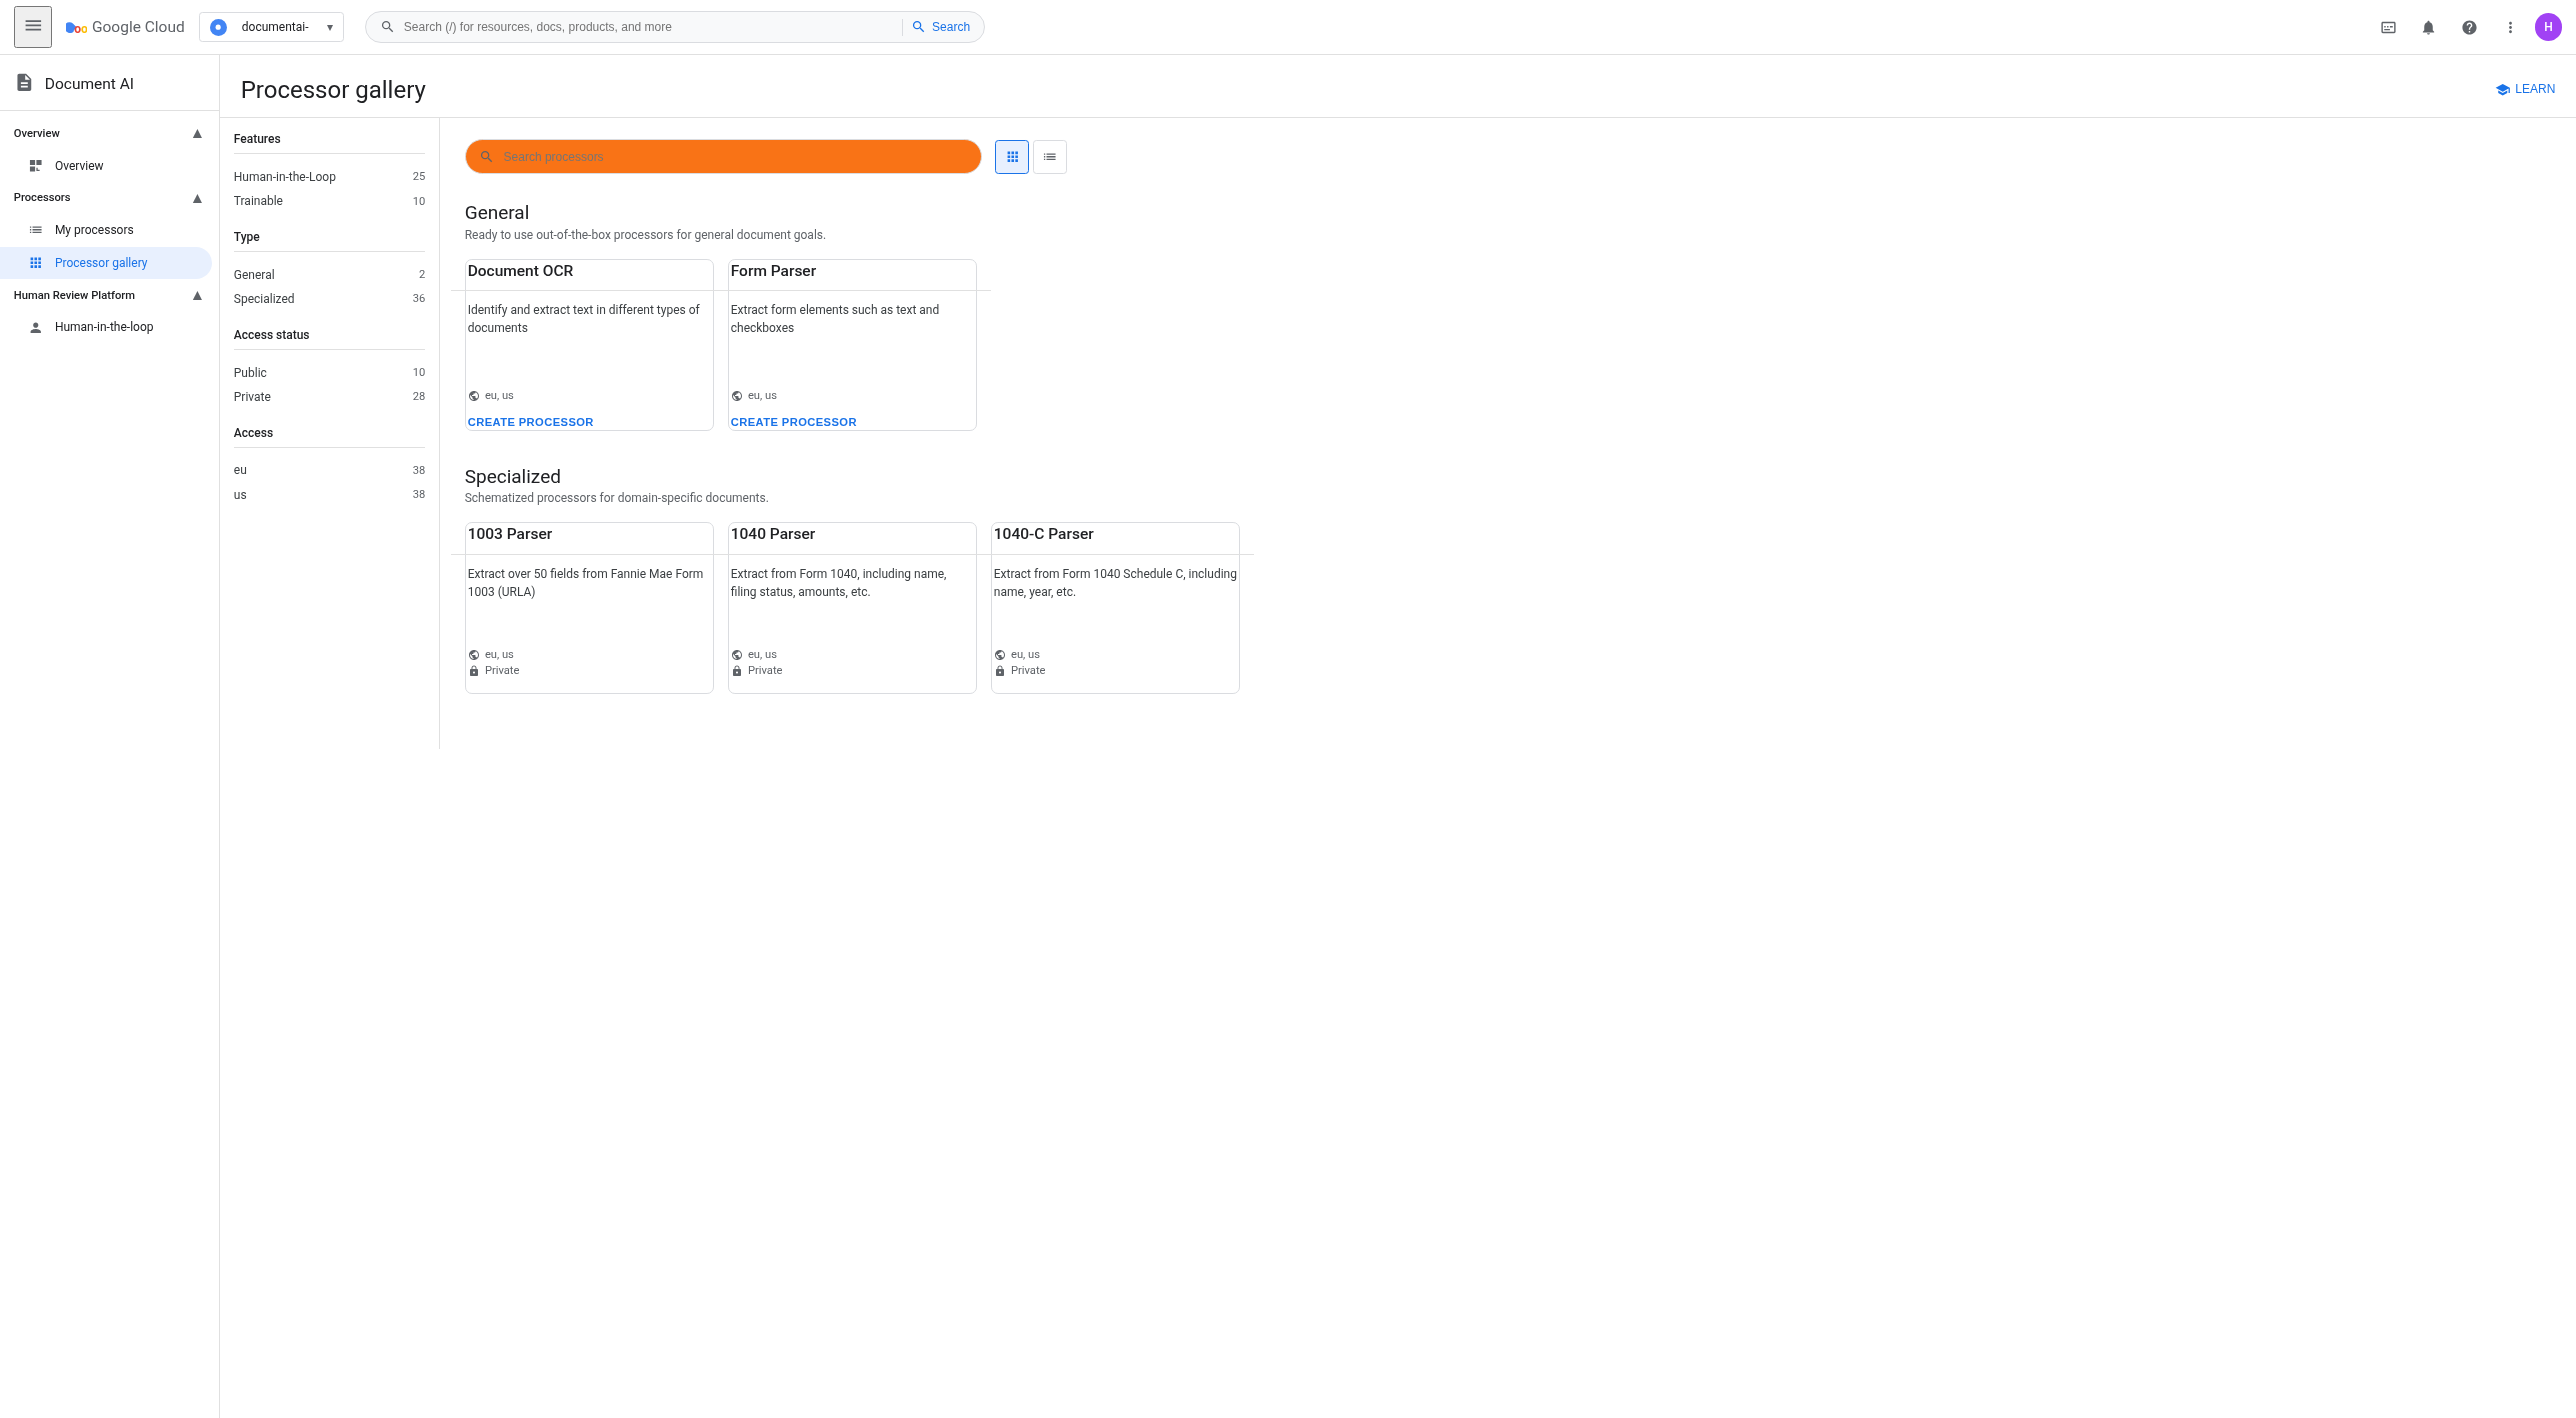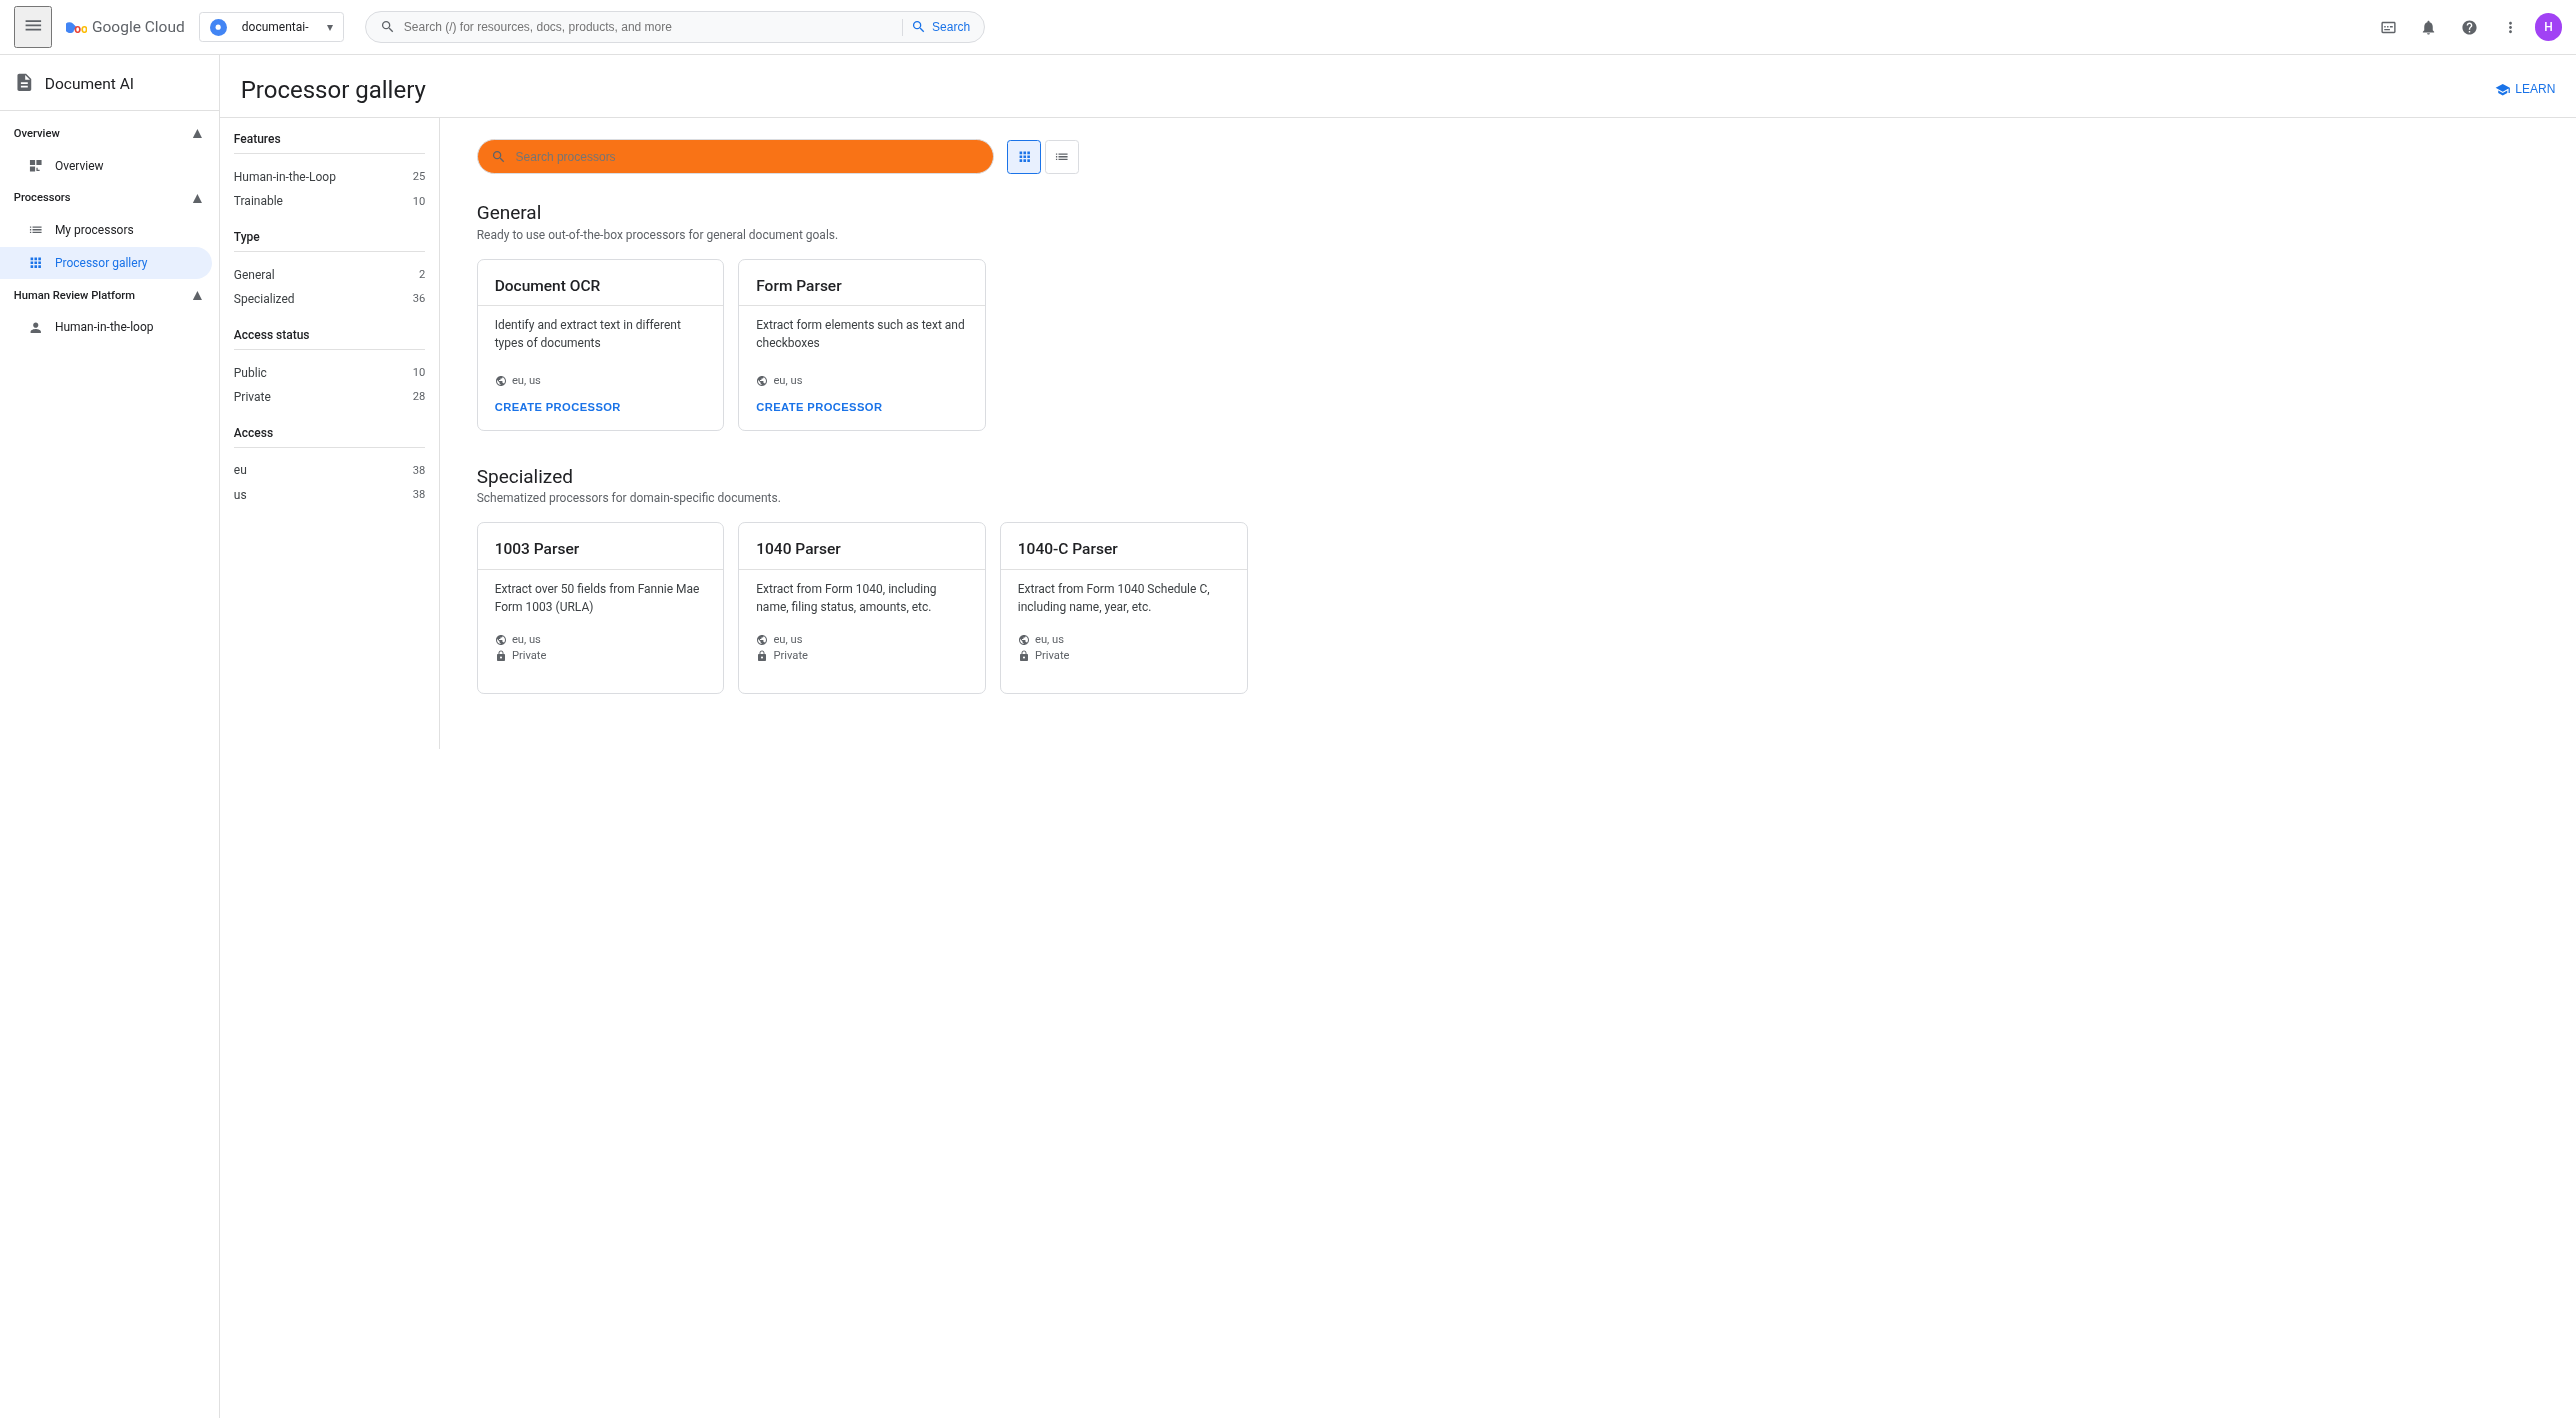--- a/index.html
+++ b/index.html
@@ -128,21 +128,21 @@
     }
     .page-title { font-size: 24px; font-weight: 400; color: #202124; }
     .learn-btn {
       display: flex; align-items: flex-start; gap: 5.2px;
       color: #1a73e8; font-size: 12px; font-weight: 500;
       text-decoration: none; border: none; background: none; cursor: pointer;
     }
 
     .content-body {
       display: flex;
-      gap: 16px;
+      gap: 4px;
     }
 
     
     .filters-panel {
       width: 220px;
       min-width: 220px;
       padding: 13.8px;
       border-right: 0.9px solid #e0e0e0;
     }
     .filter-section { margin-bottom: 17px; }
@@ -195,21 +195,21 @@
     .category-desc { font-size: 12px; color: #5f6368; margin-bottom: 17px; }
 
     .processor-grid {
       display: grid;
       grid-template-columns: repeat(auto-fill, minmax(241px, 1fr));
       gap: 13.8px;
     }
 
     .processor-card {
       border: 0.9px solid #dadce0; border-radius: 6.9px;
-      padding: 17px; cursor: default;
+      padding: 2px; cursor: default;
       display: flex; flex-direction: column; gap: 0;
       background: #fff;
       min-height: 172px;
     }
     .processor-card-title { font-size: 15.5px; font-weight: 500; color: #202124; margin-bottom: 10.3px; }
     .processor-card-divider { height: 0.9px; background: #e0e0e0; margin: 0 -17px 10.3px; }
     .processor-card-desc { font-size: 12px; color: #3c4043; line-height: 1.5; flex: 1; margin-bottom: 13.8px; }
     .processor-card-meta { display: flex; flex-direction: column; gap: 3.4px; margin-bottom: 13.8px; }
     .processor-card-region { display: flex; align-items: center; gap: 5.2px; font-size: 11.2px; color: #5f6368; }
     .processor-card-access { display: flex; align-items: center; gap: 5.2px; font-size: 11.2px; color: #5f6368; }

